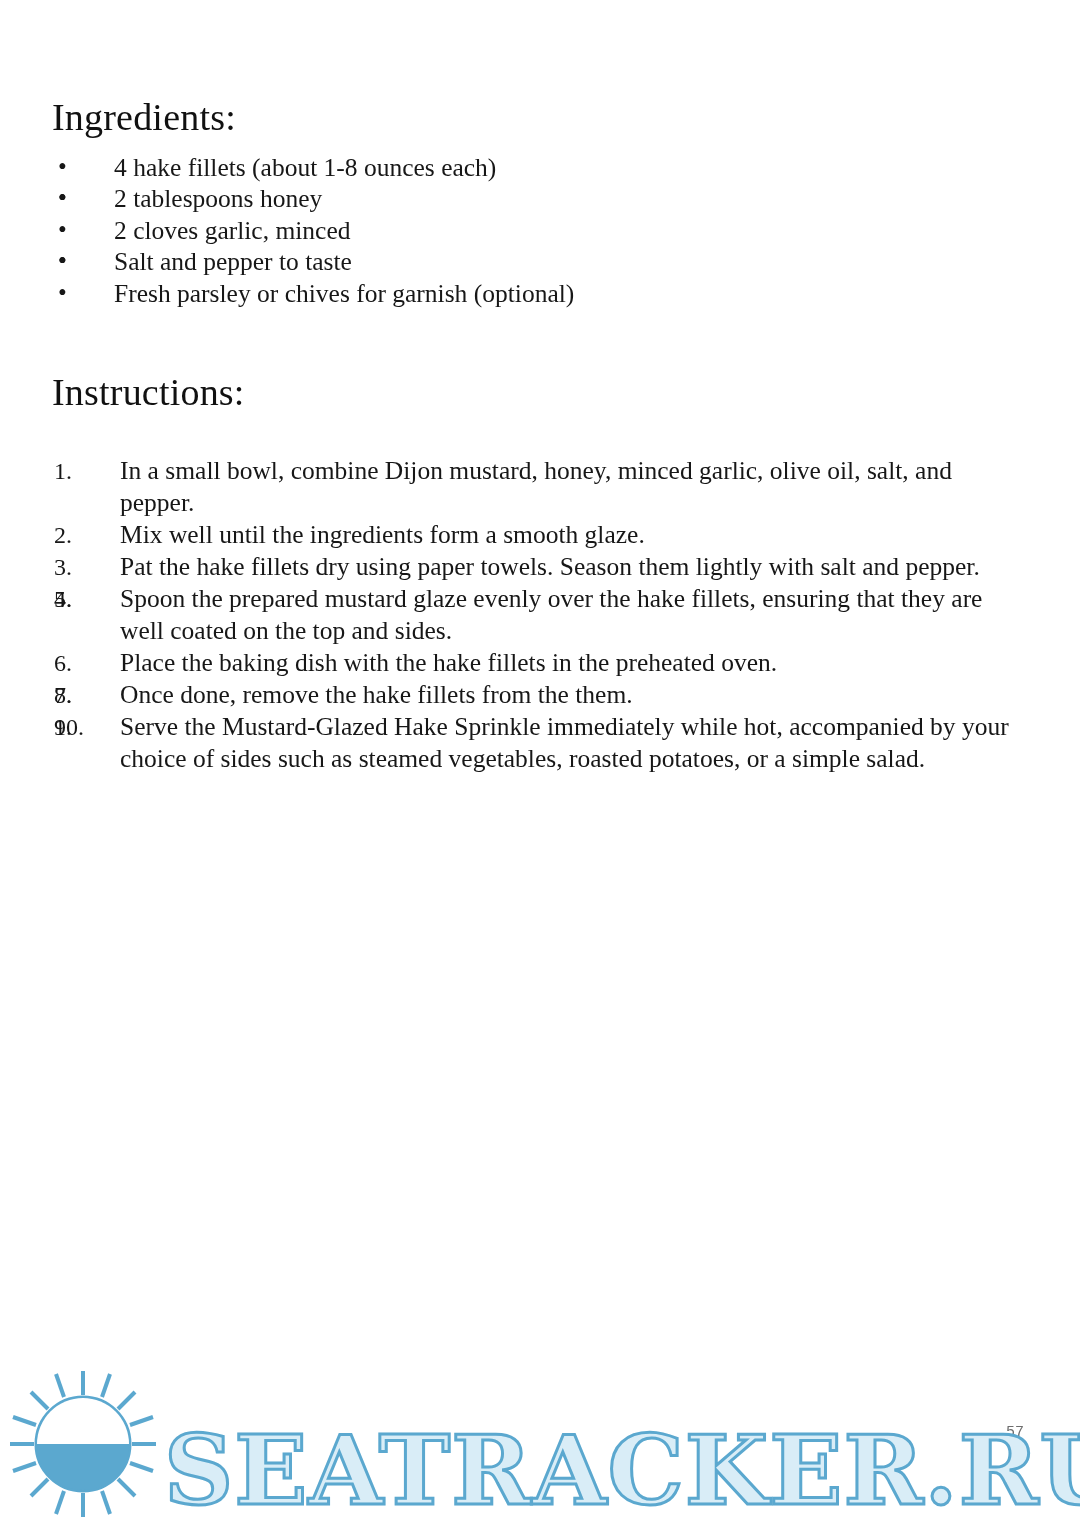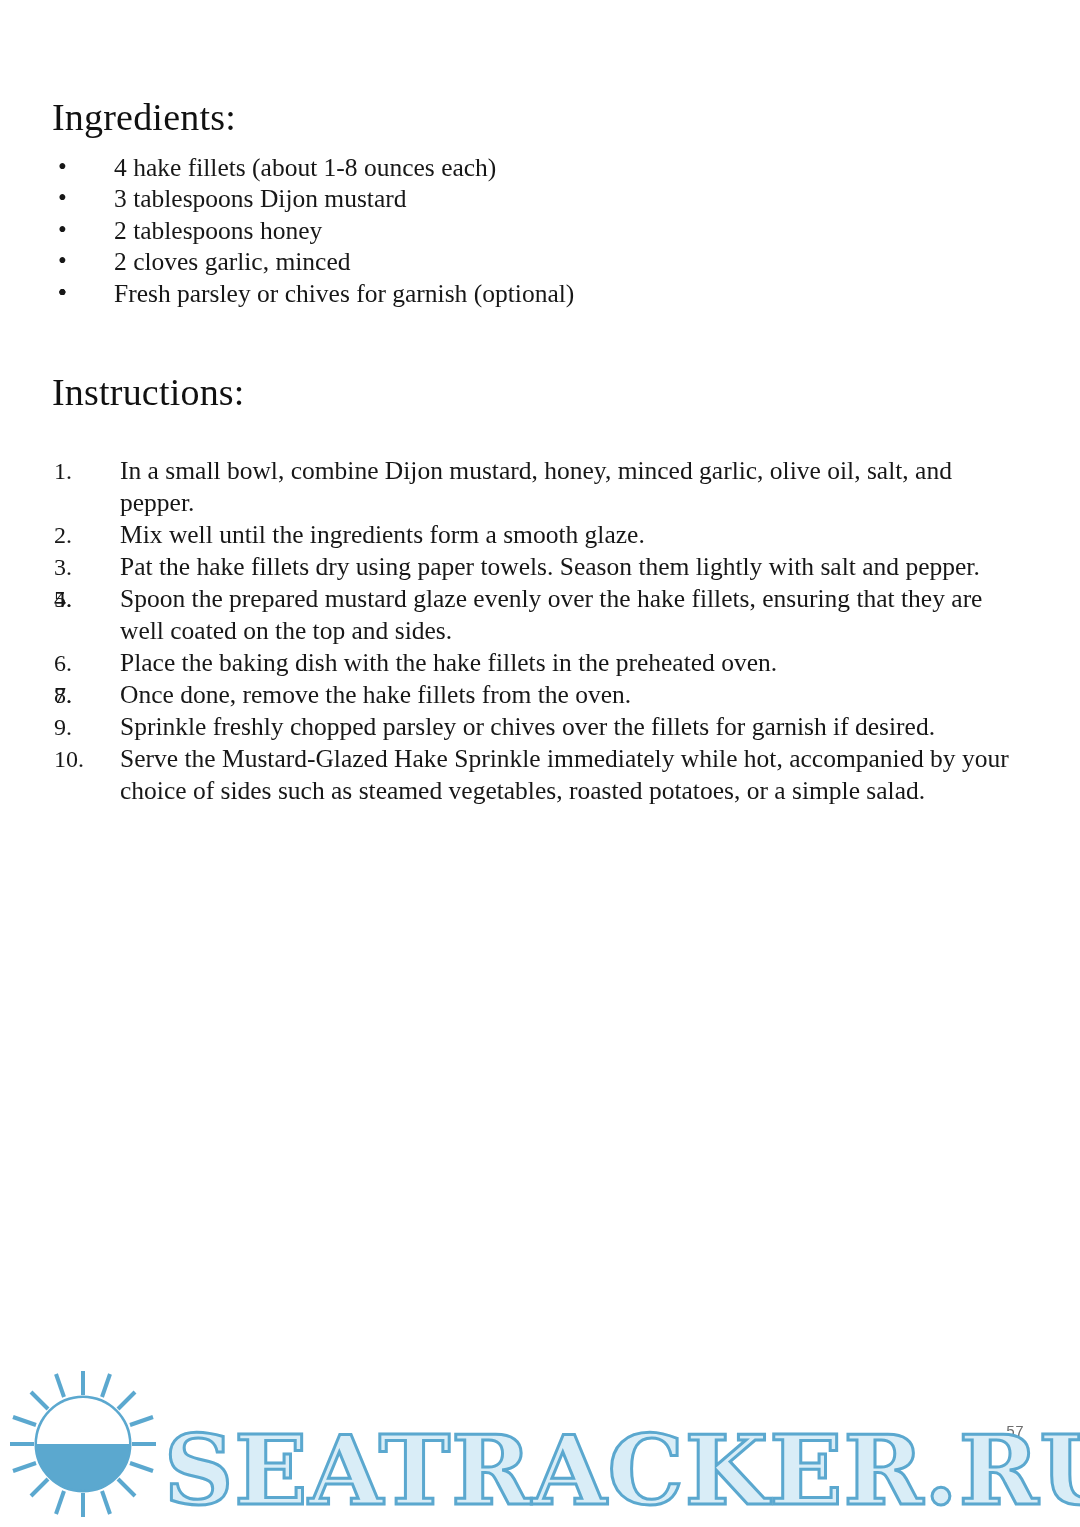--- a/index.html
+++ b/index.html
@@ -124,44 +124,44 @@
 </head>
 <body>
 
 <div class="page">
   <div class="content">
 
     <h2 class="section-heading">Ingredients:</h2>
 
     <ul class="ingredients-list">
       <li><span class="bullet">•</span><span>4 hake fillets (about 1-8 ounces each)</span></li>
-      <li><span class="bullet">•</span><span>3 tablespoons Dijon mustard</span></li>
+      <li><span class="bullet">•</span></li>
       <li><span class="bullet">•</span><span>2 tablespoons honey</span></li>
       <li><span class="bullet">•</span><span>2 cloves garlic, minced</span></li>
       <li><span class="bullet">•</span></li>
-      <li><span class="bullet">•</span></li>
+      <li><span class="bullet">•</span><span>Salt and pepper to taste</span></li>
       <li><span class="bullet">•</span><span>Fresh parsley or chives for garnish (optional)</span></li>
     </ul>
 
     <div class="gap-after-ingredients"></div>
 
     <h2 class="section-heading">Instructions:</h2>
 
     <div class="gap-after-instructions-heading"></div>
 
     <ol class="instructions-list">
       <li><span class="num">1.</span><span>In a small bowl, combine Dijon mustard, honey, minced garlic, olive oil, salt, and pepper.</span></li>
       <li><span class="num">2.</span><span>Mix well until the ingredients form a smooth glaze.</span></li>
       <li><span class="num">3.</span><span>Pat the hake fillets dry using paper towels. Season them lightly with salt and pepper.</span></li>
       <li><span class="num">4.</span></li>
       <li><span class="num">5.</span><span>Spoon the prepared mustard glaze evenly over the hake fillets, ensuring that they are well coated on the top and sides.</span></li>
       <li><span class="num">6.</span><span>Place the baking dish with the hake fillets in the preheated oven.</span></li>
       <li><span class="num">7.</span></li>
-      <li><span class="num">8.</span><span>Once done, remove the hake fillets from the oven.</span></li>
-      <li><span class="num">9.</span><span>Sprinkle freshly chopped parsley or chives over the fillets for garnish if desired.</span></li>
+      <li><span class="num">8.</span><span>Once done, remove the hake fillets from the them.</span></li>
+      <li><span class="num">9.</span></li>
       <li><span class="num">10.</span><span>Serve the Mustard-Glazed Hake Sprinkle immediately while hot, accompanied by your choice of sides such as steamed vegetables, roasted potatoes, or a simple salad.</span></li>
     </ol>
 
   </div>
 
   <div class="page-number">57</div>
 
   <div class="watermark">
     <svg class="wm-sun" viewBox="0 0 150 150">
       <g fill="#5ba8cf">

